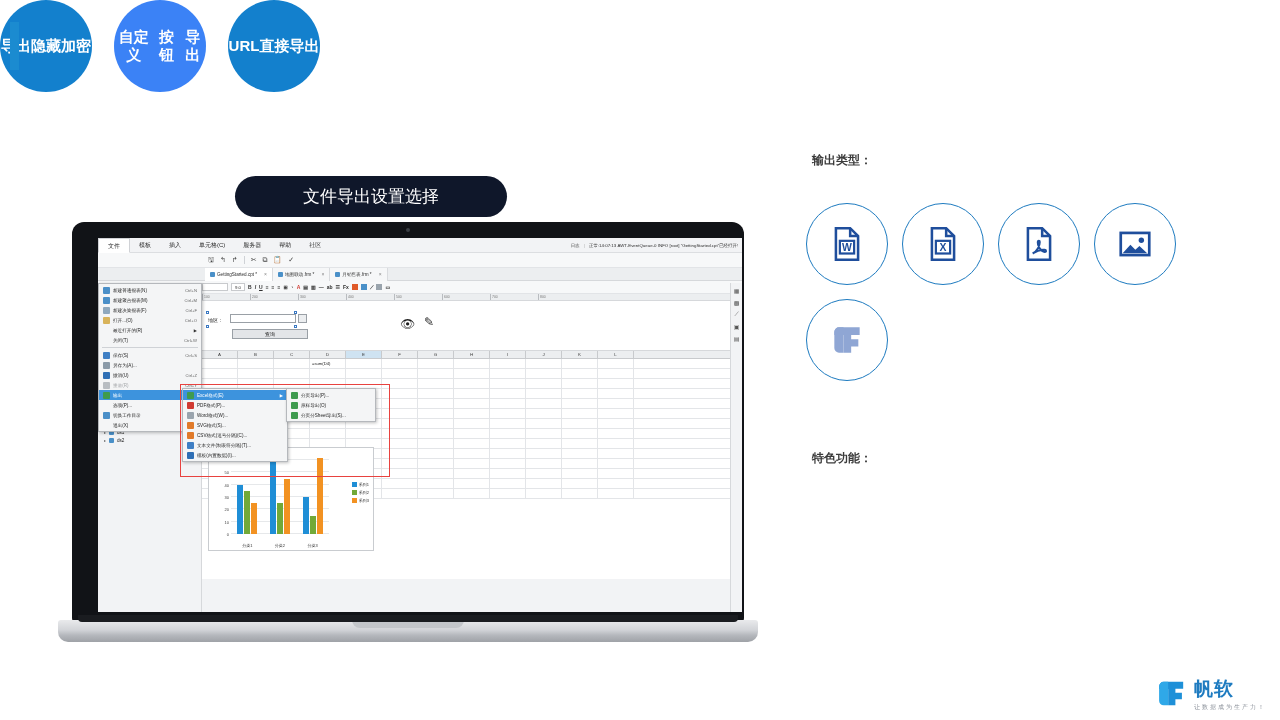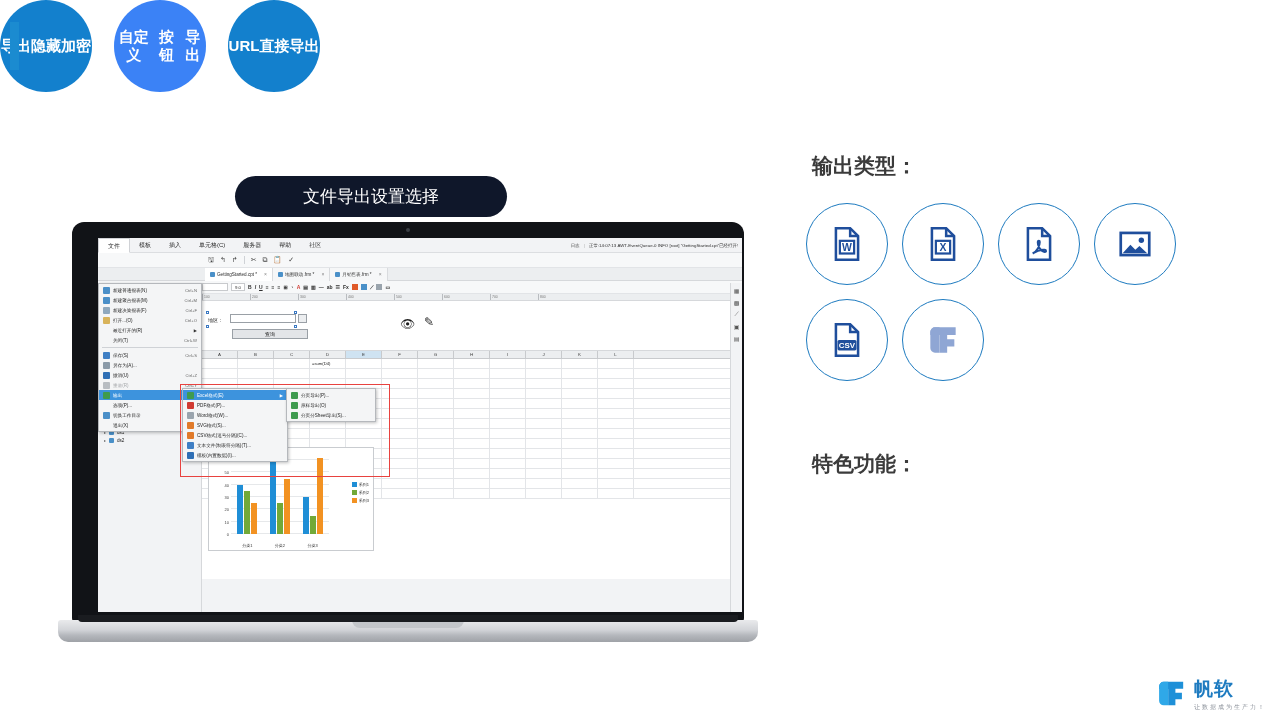--- a/index.html
+++ b/index.html
@@ -177,21 +177,21 @@
           justify-content:space-around; align-items:flex-end; }
   .bargroup { display:flex; align-items:flex-end; gap:1px; height:100%; }
   .bar { width:6px; }
   .xlabs { position:absolute; left:22px; right:44px; bottom:2px; display:flex;
            justify-content:space-around; font-size:4px; color:#333; }
   .legend { position:absolute; right:4px; top:34px; font-size:4px; color:#333; }
   .legend .le { display:flex; align-items:center; gap:2px; margin-bottom:3px; }
   .legend .lk { width:5px; height:5px; }
 
   
-  .sec-head { position:absolute; font-size:21px; font-weight:bold; color:#3b3b3b; }
+  .sec-head { position:absolute; font-size:12px; font-weight:bold; color:#3b3b3b; }
   #out-head { left:812px; top:152px; }
   #feat-head { left:812px; top:450px; }
 
   .circle-grid { position:absolute; display:flex; flex-wrap:wrap; gap:14px; }
   #out-grid { left:806px; top:203px; width:380px; }
   .ocircle { width:82px; height:82px; border-radius:50%; border:1.6px solid #1e7bc0;
              display:flex; align-items:center; justify-content:center; background:#fff; }
 
   #feat-grid { left:806px; top:505px; width:380px; display:flex; gap:22px; }
   .fcircle { width:92px; height:92px; border-radius:50%; background:#1380cd; color:#fff;
@@ -803,28 +803,20 @@
 
 
   <div class="ocircle" style="border-color: rgb(30, 123, 192);">
     <svg width="38" height="38" viewBox="0 0 24 24">
       <rect x="3" y="5" width="18" height="14" fill="#fff" stroke="#1f4e9c" stroke-width="1.7"></rect>
       <circle cx="16" cy="9.6" r="1.7" fill="#1f4e9c"></circle>
       <path d="M4.2 17.8l4.9-5.4 3.1 3.2 2.6-2.3 4.9 4.5z" fill="#1f4e9c"></path>
     </svg>
   </div>
 
-  <div class="ocircle" style="border-color: rgb(30, 123, 192);">
-    <svg width="38" height="38" viewBox="0 0 24 24">
-      <path d="M5 2h9l5 5v15H5z" fill="#fff" stroke="#1f4e9c" stroke-width="1.6"></path>
-      <path d="M14 2v5h5" fill="none" stroke="#1f4e9c" stroke-width="1.6"></path>
-      <rect x="6" y="12" width="12" height="6.6" fill="#1f4e9c" rx="1"></rect>
-      <text x="12" y="17.2" font-size="5" font-weight="bold" fill="#fff" text-anchor="middle" font-family="Liberation Sans">CSV</text>
-    </svg>
-  </div>
 
   <div class="ocircle" style="border-color: rgb(30, 123, 192);">
     <svg width="40" height="40" viewBox="0 0 24 24">
       <path d="M4.4 7.2a2.8 2.8 0 0 1 2.8-2.8H19.6v4.6h-5.1v2.6h4.3v4.3h-4.3v3.7H9.9V9.0H4.4z" fill="#8fa6d4"></path>
       <path d="M4.4 7.2a2.8 2.8 0 0 1 2.8-2.8h2.7v15.2H7.2a2.8 2.8 0 0 1-2.8-2.8z" fill="#8fa6d4"></path>
     </svg>
   </div>
 </div>
 
 <div class="sec-head" id="feat-head">特色功能：</div>

